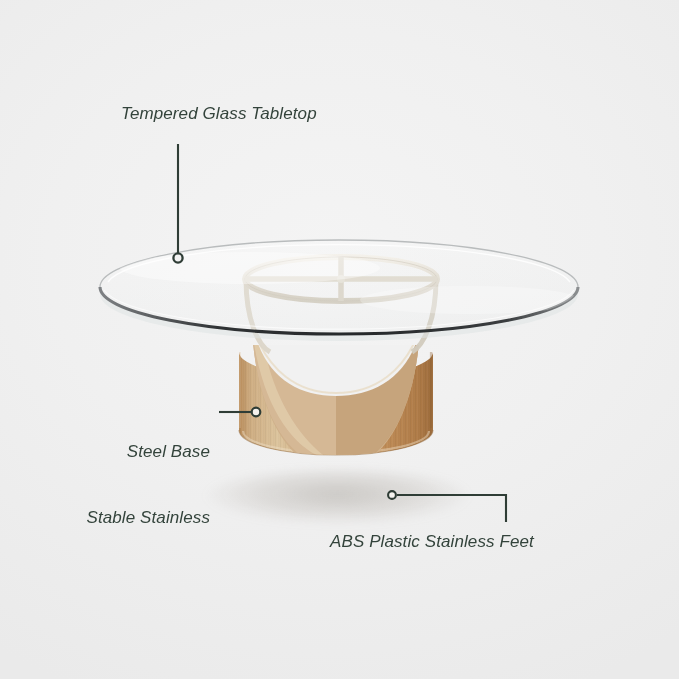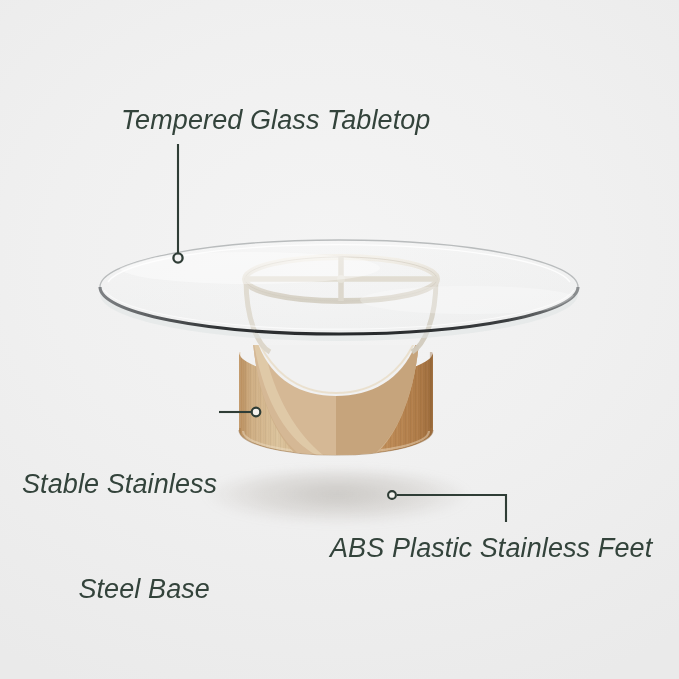--- a/index.html
+++ b/index.html
@@ -41,21 +41,21 @@
     width: 679px;
     height: 679px;
     overflow: visible;
   }
 
   .callout-text {
     position: absolute;
     font-style: italic;
     font-weight: 500;
     color: #33433b;
-    font-size: 27px;
+    font-size: 17px;
     letter-spacing: 0.1px;
     line-height: 1.30;
     white-space: pre;
     user-select: none;
   }
   #label-tabletop { left: 121px; top: 103px; }
   #label-base     { left: 22px;  top: 397px; text-align: right; width: 188px; }
   #label-feet     { left: 330px; top: 531px; }
 </style>
 </head>
@@ -214,19 +214,19 @@
     <g>
       <circle cx="178" cy="258" r="4.6" fill="#f2f2f2" stroke="#2f3d36" stroke-width="2.3"></circle>
       <circle cx="256" cy="412" r="4.3" fill="#f4f1ec" stroke="#2f3d36" stroke-width="2.2"></circle>
       <circle cx="392" cy="495" r="3.9" fill="#f6f4f0" stroke="#2f3d36" stroke-width="2.1"></circle>
     </g>
   </svg>
 
   <div class="callout-text" id="label-tabletop">Tempered Glass Tabletop</div>
 
   <div class="callout-text" id="label-base">
+    <div>Steel Base</div>
     <div>Stable Stainless</div>
-    <div>Steel Base</div>
   </div>
 
   <div class="callout-text" id="label-feet">ABS Plastic Stainless Feet</div>
 
 </div>
 
 </body></html>

